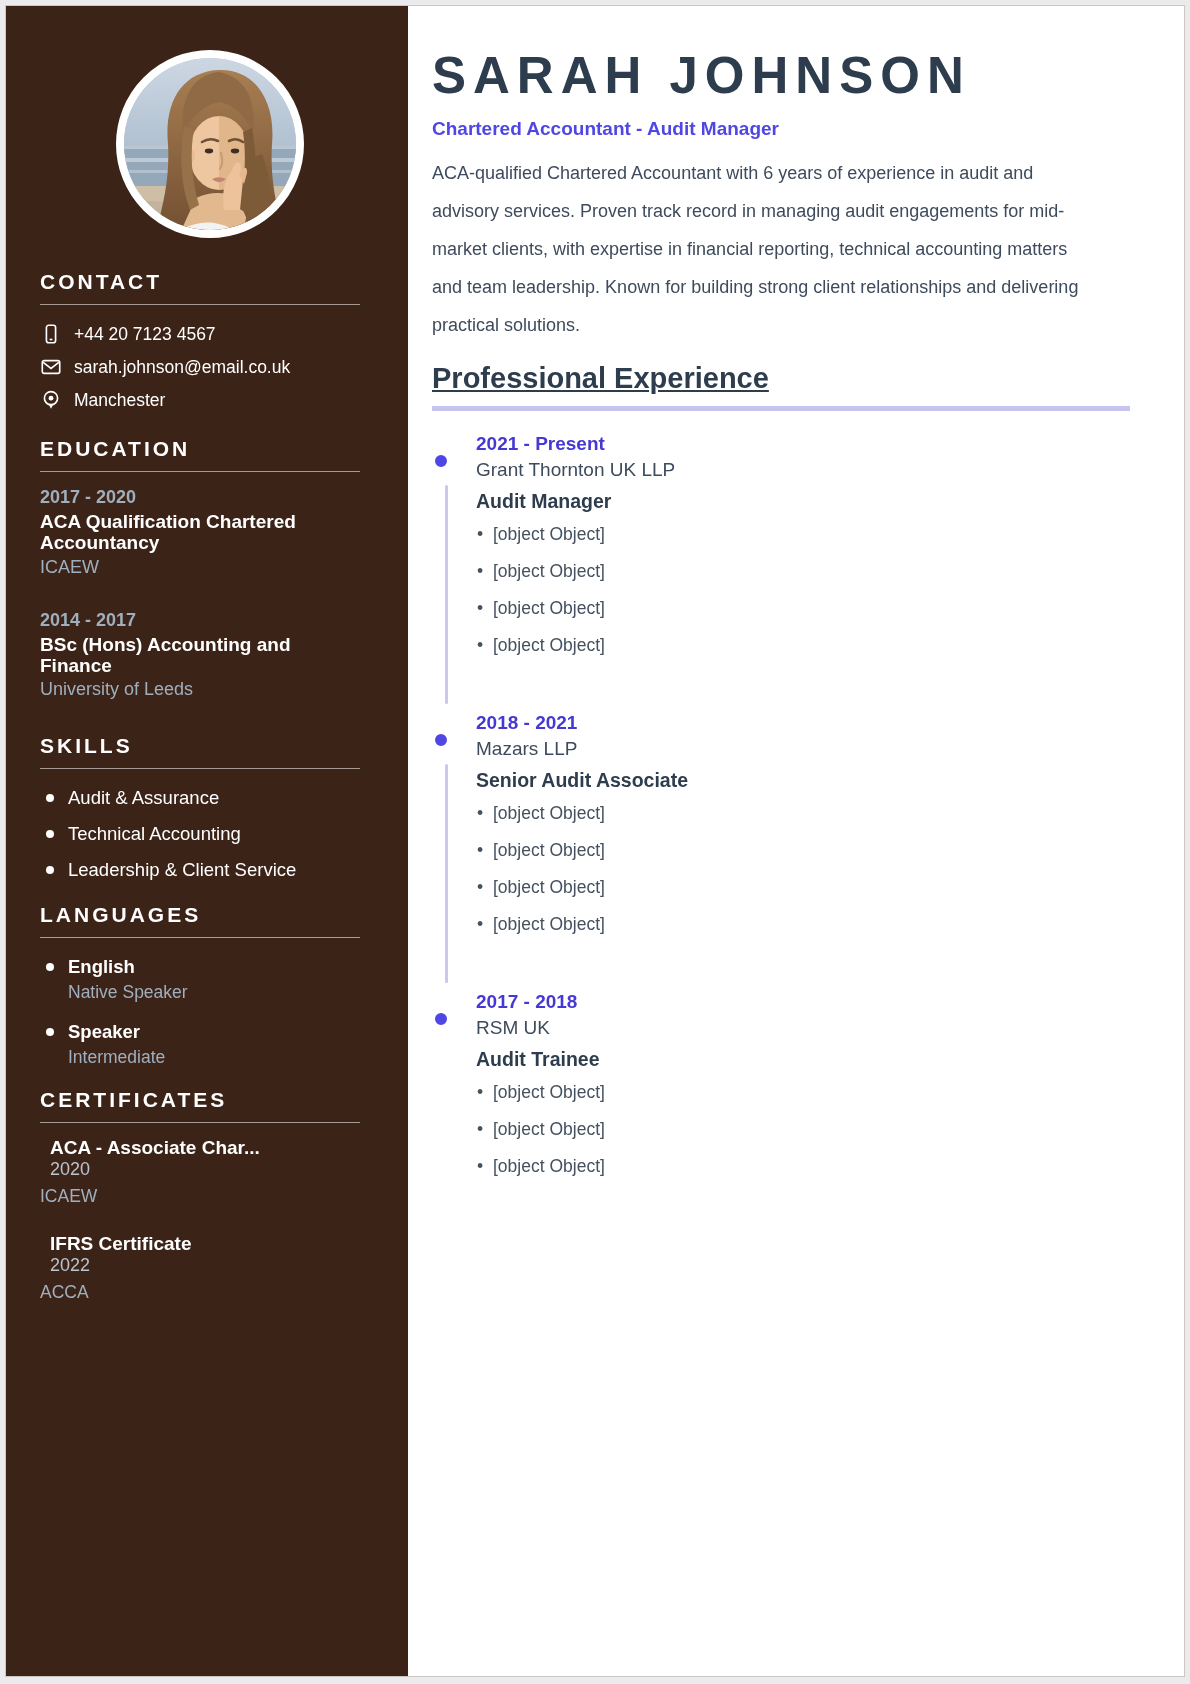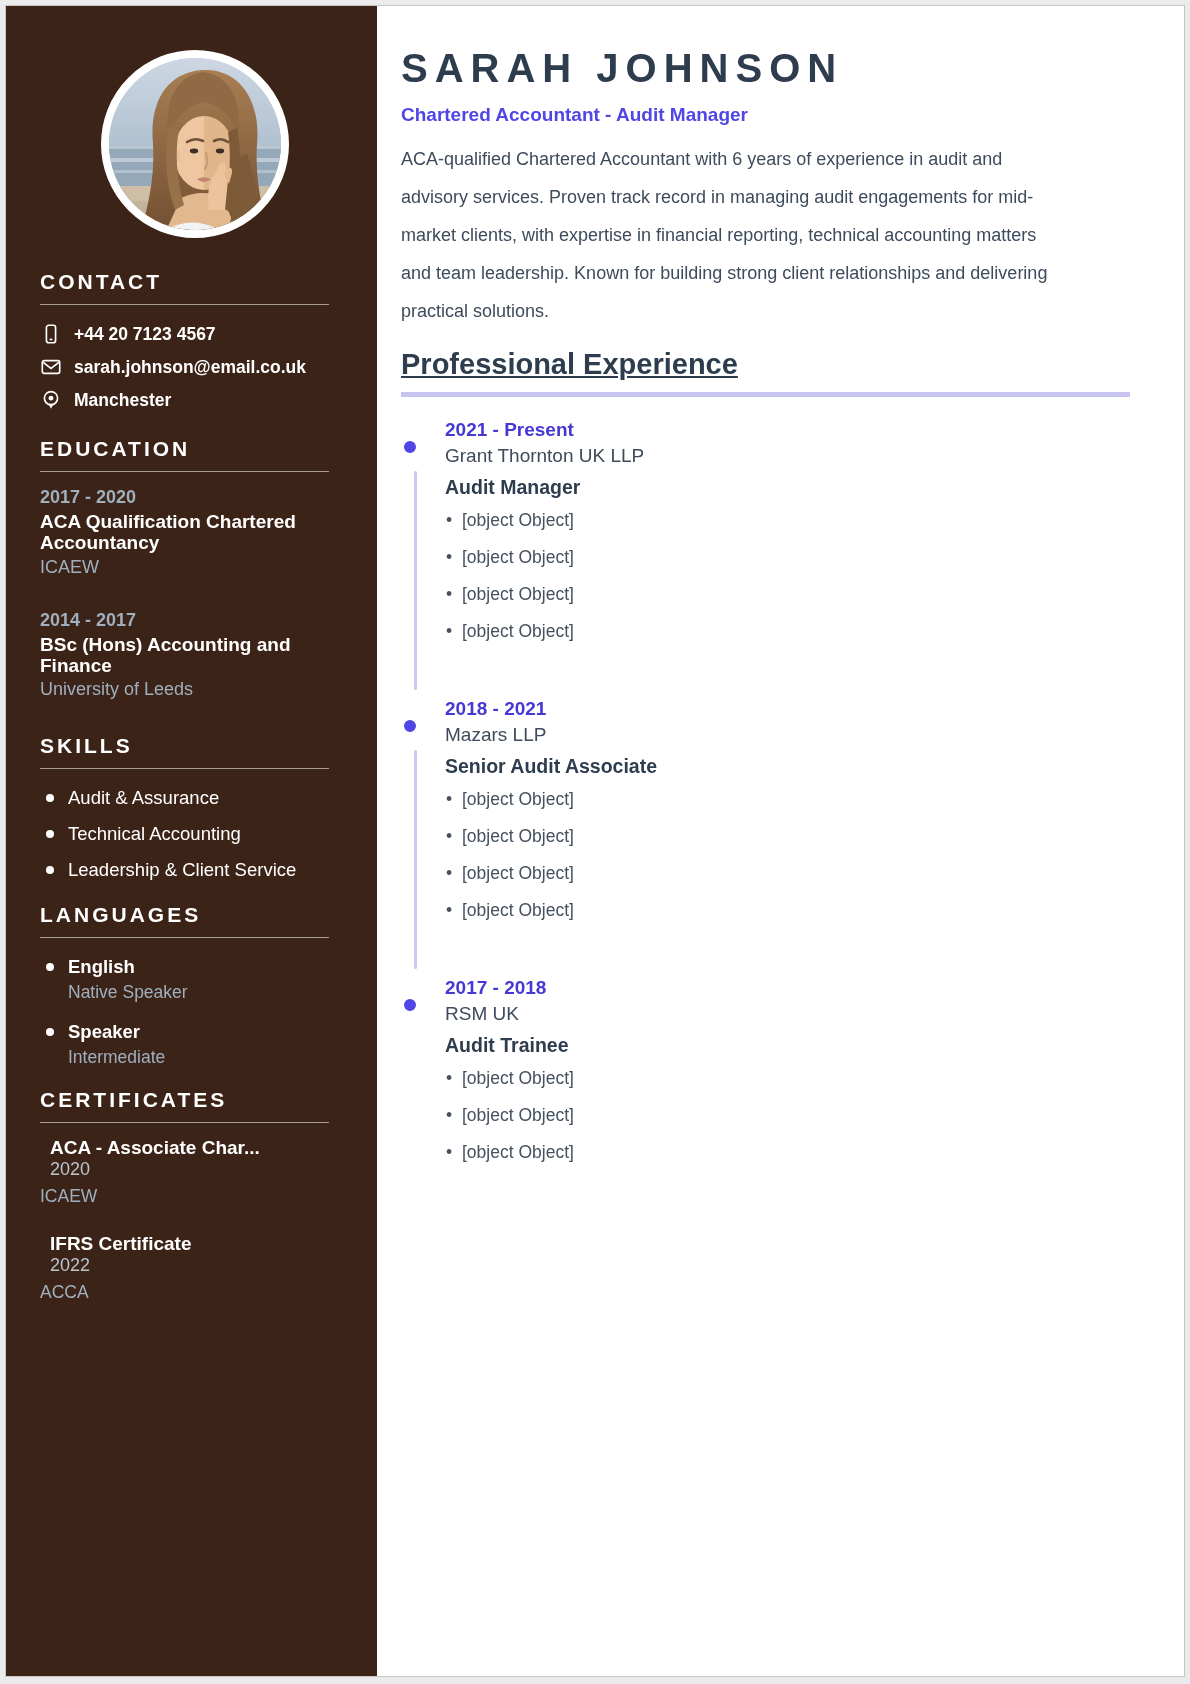--- a/index.html
+++ b/index.html
@@ -23,39 +23,39 @@
     -webkit-font-smoothing:antialiased;
   }
   .page{
     width:1180px;height:1672px;margin:5px;
     background:#ffffff;border:1px solid var(--page-border);
     display:flex;align-items:stretch;
   }
 
   
   .sidebar{
-    width:371px;flex-shrink:0;
+    width:402px;flex-shrink:0;
     background:var(--sidebar-bg);
     color:#fff;
     padding:44px 48px 40px 34px;
   }
   .photo{
     width:188px;height:188px;border:8px solid #fff;border-radius:50%;
     overflow:hidden;position:relative;left:10px;margin:0 auto 0;
     background:#b7c5d3;
   }
   .photo svg{display:block;}
   .side-section{margin-top:32px;}
   .side-heading{
     font-size:21px;font-weight:700;letter-spacing:3px;color:#fff;
   }
   .side-rule{border:none;border-top:1px solid rgba(255,255,255,.55);margin:10px 0 0 0;}
 
   .contact-rows{margin-top:18px;}
-  .contact-row{display:flex;align-items:center;margin-bottom:11px;font-weight:bold;}
+  .contact-row{display:flex;align-items:center;margin-bottom:11px;}
   .cicon{width:22px;height:22px;flex-shrink:0;margin-right:12px;display:inline-flex;}
   .contact-text{font-size:17.5px;color:#fff;}
 
   .edu-item{margin-top:15px;margin-bottom:32px;}
   .edu-period{font-size:18px;font-weight:700;color:var(--muted);}
   .edu-title{font-size:19px;font-weight:700;color:#fff;line-height:1.12;margin-top:3px;}
   .edu-inst{font-size:18px;color:var(--muted);margin-top:3px;}
 
   .dot-list{list-style:none;margin-top:18px;}
   .dot-list li{position:relative;padding-left:28px;margin-bottom:14px;font-size:18.5px;color:#fff;}
@@ -70,21 +70,21 @@
   .cert-row{display:flex;align-items:baseline;justify-content:space-between;flex-direction:column;}
   .cert-name{font-size:19px;font-weight:700;color:#fff;white-space:nowrap;overflow:hidden;max-width:225px;}
   .cert-year{font-size:18px;color:var(--year);flex-shrink:0;margin-left:10px;}
   .cert-issuer{font-size:17.5px;color:var(--muted);margin-top:6px;}
 
   
   .main{
     flex:1;padding:40px 54px 0 24px;
   }
   .person-name{
-    font-size:40px;font-weight:700;letter-spacing:7px;color:var(--heading);
+    font-size:51px;font-weight:700;letter-spacing:7px;color:var(--heading);
   }
   .person-title{
     margin-top:13px;font-size:19px;font-weight:700;color:var(--accent);
   }
   .summary{
     margin-top:14px;font-size:18px;line-height:38px;color:var(--body);max-width:664px;
   }
   .exp-heading{
     margin-top:18px;font-size:29px;font-weight:700;color:var(--heading);
     padding-bottom:11px;border-bottom:5px solid var(--underline);text-decoration:underline;

